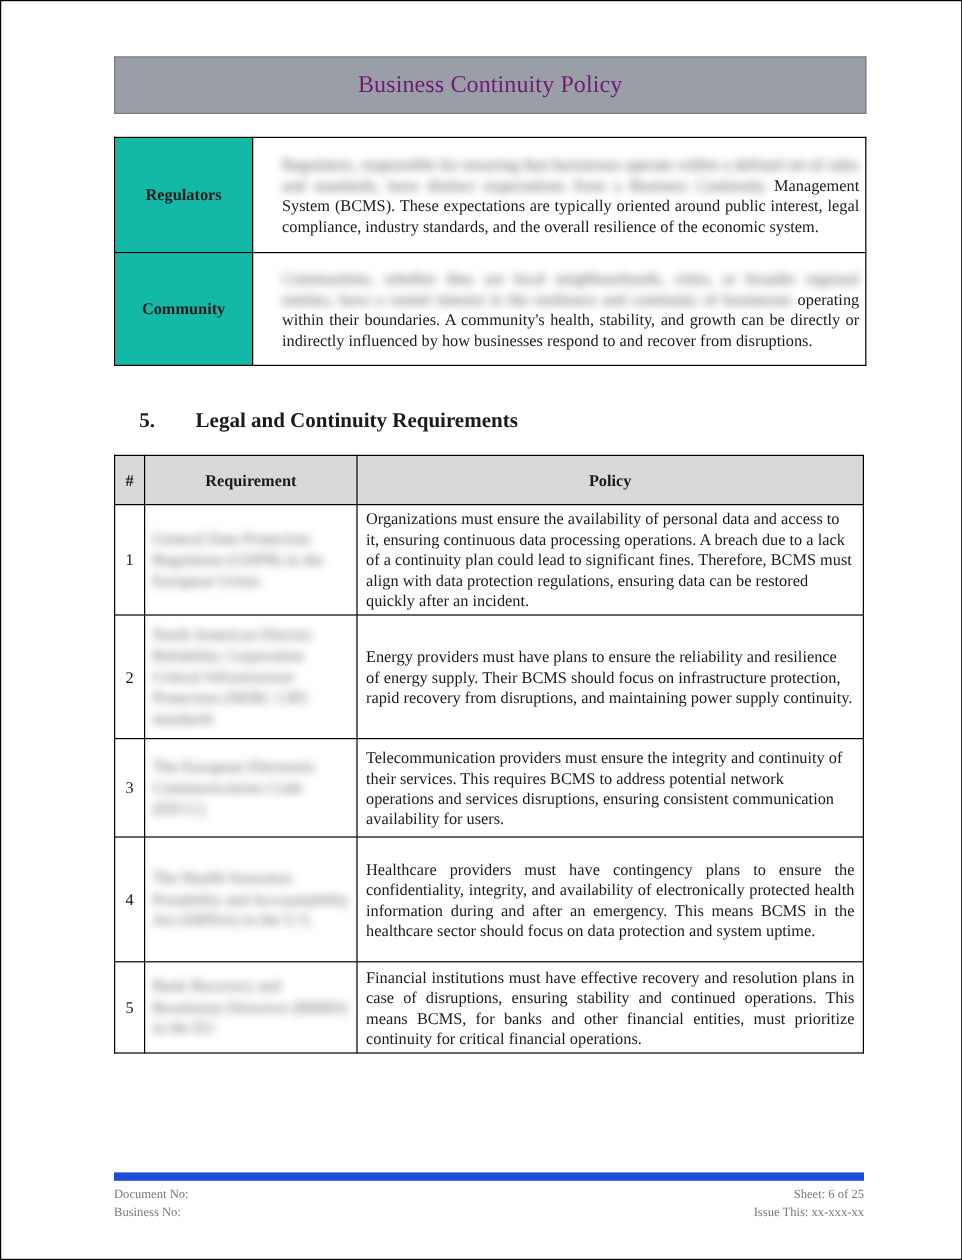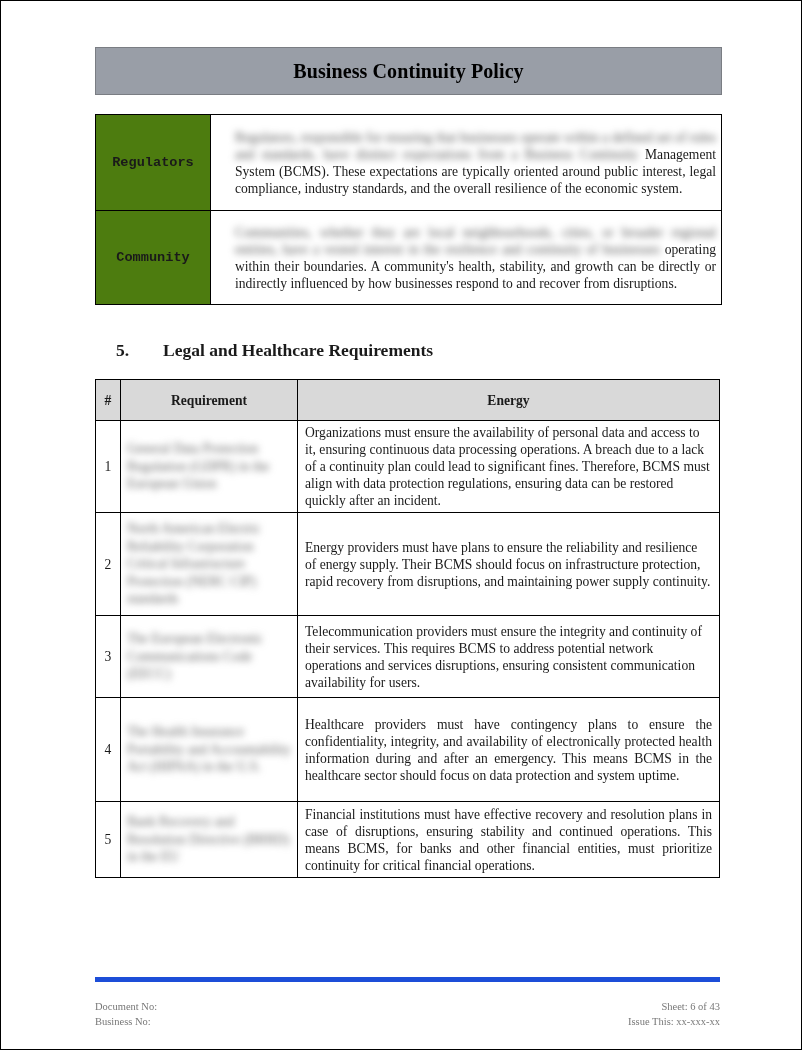--- a/index.html
+++ b/index.html
@@ -1,40 +1,40 @@
 <!DOCTYPE html>
 <html><head>
 <meta charset="utf-8">
 <style>
   html, body { margin: 0; padding: 0; background: #ffffff; }
   body { width: 802px; height: 1050px; position: relative; overflow: hidden; font-family: "Liberation Serif", "DejaVu Serif", serif; color: #1a1a1a; }
   .page { position: absolute; left: 0; top: 0; width: 800px; height: 1048px; border: 1px solid #000; }
   .title-bar { position: absolute; left: 94px; top: 46px; width: 625px; height: 46px; background: #999ea7; border: 1px solid #7a7d83; display: flex; align-items: center; justify-content: center; }
-  .title-bar span { color: #000000; font-weight: bold; font-size: 20px; letter-spacing: 0.1px; }
+  .title-bar span { color: #701a75; font-weight: normal; font-size: 20px; letter-spacing: 0.1px; }
 
   table { border-collapse: collapse; position: absolute; }
   td, th { border: 1px solid #000; font-size: 13.6px; line-height: 17px; vertical-align: middle; }
 
   .stake { left: 94px; top: 113px; width: 627px; }
-  .stake td.label { width: 112px; background: #4d7c0f; text-align: center; font-weight: bold; font-size: 13.6px; font-family: Liberation Mono, monospace; }
+  .stake td.label { width: 112px; background: #14b8a6; text-align: center; font-weight: bold; font-size: 13.6px; }
   .stake td.desc { padding: 4px 5px 3px 24px; text-align: justify; }
   .blur { filter: blur(3.5px); color: #555; user-select: none; }
 
   .section-head { position: absolute; left: 115px; top: 339px; font-weight: bold; font-size: 17.5px; }
   .section-head .num { display: inline-block; width: 47px; }
 
   .req { left: 94px; top: 378px; width: 625px; }
   .req th { background: #d9d9d9; font-weight: bold; height: 38px; font-size: 13.6px; }
   .req td.num { width: 22px; text-align: center; }
   .req td.reqname { width: 164px; padding: 4px 6px; }
   .req td.det { padding: 3px 7px 3px 7px; }
   .req td.det.just { text-align: justify; }
   .reqblur { filter: blur(3.5px); color: #666; font-size: 13.6px; line-height: 17.5px; }
 
-  .footer { position: absolute; left: 94px; top: 976px; width: 625px; border-top: 5px solid #1d4ed8; font-size: 10.5px; color: #777; padding-top: 17px; }
+  .footer { position: absolute; left: 94px; top: 976px; width: 625px; border-top: 7px solid #1d4ed8; font-size: 10.5px; color: #777; padding-top: 4px; }
   .footer .row { display: flex; justify-content: space-between; line-height: 15px; }
 </style>
 </head>
 <body>
 
 <div class="page">
 
   <div class="title-bar">
     <span>Business Continuity Policy</span>
   </div>
@@ -52,29 +52,29 @@
       <td class="label">Community</td>
       <td class="desc">
         <span class="blur">Communities, whether they are local neighbourhoods, cities, or broader regional entities, have a vested interest in the resilience and continuity of businesses</span>
         <span>operating within their boundaries. A community's health, stability, and growth can be directly or indirectly influenced by how businesses respond to and recover from disruptions.</span>
       </td>
     </tr>
   </tbody>
     </table>
 
   <div class="section-head">
-    <span class="num">5.</span><span>Legal and Healthcare Requirements</span>
+    <span class="num">5.</span><span>Legal and Continuity Requirements</span>
   </div>
 
   <table class="req">
     <tbody>
         <tr>
       <th style="width:22px;">#</th>
       <th style="width:164px;margin-left:36px;">Requirement</th>
-      <th>Energy</th>
+      <th>Policy</th>
     </tr>
     <tr style="height:87px;">
       <td class="num">1</td>
       <td class="reqname">
             <div class="reqblur">General Data Protection Regulation (GDPR) in the European Union</div>
           </td>
       <td class="det">Organizations must ensure the availability of personal data and access to it, ensuring continuous data processing operations. A breach due to a lack of a continuity plan could lead to significant fines. Therefore, BCMS must align with data protection regulations, ensuring data can be restored quickly after an incident.</td>
     </tr>
     <tr style="height:103px;">
       <td class="num">2</td>
@@ -103,21 +103,21 @@
             <div class="reqblur">Bank Recovery and Resolution Directive (BRRD) in the EU</div>
           </td>
       <td class="det just">Financial institutions must have effective recovery and resolution plans in case of disruptions, ensuring stability and continued operations. This means BCMS, for banks and other financial entities, must prioritize continuity for critical financial operations.</td>
     </tr>
   </tbody>
     </table>
 
   <div class="footer">
     <div class="row">
       <span>Document No:</span>
-      <span>Sheet: 6 of 43</span>
+      <span>Sheet: 6 of 25</span>
     </div>
     <div class="row">
       <span>Business No:</span>
       <span>Issue This: xx-xxx-xx</span>
     </div>
   </div>
 
 </div>
 
 </body></html>

